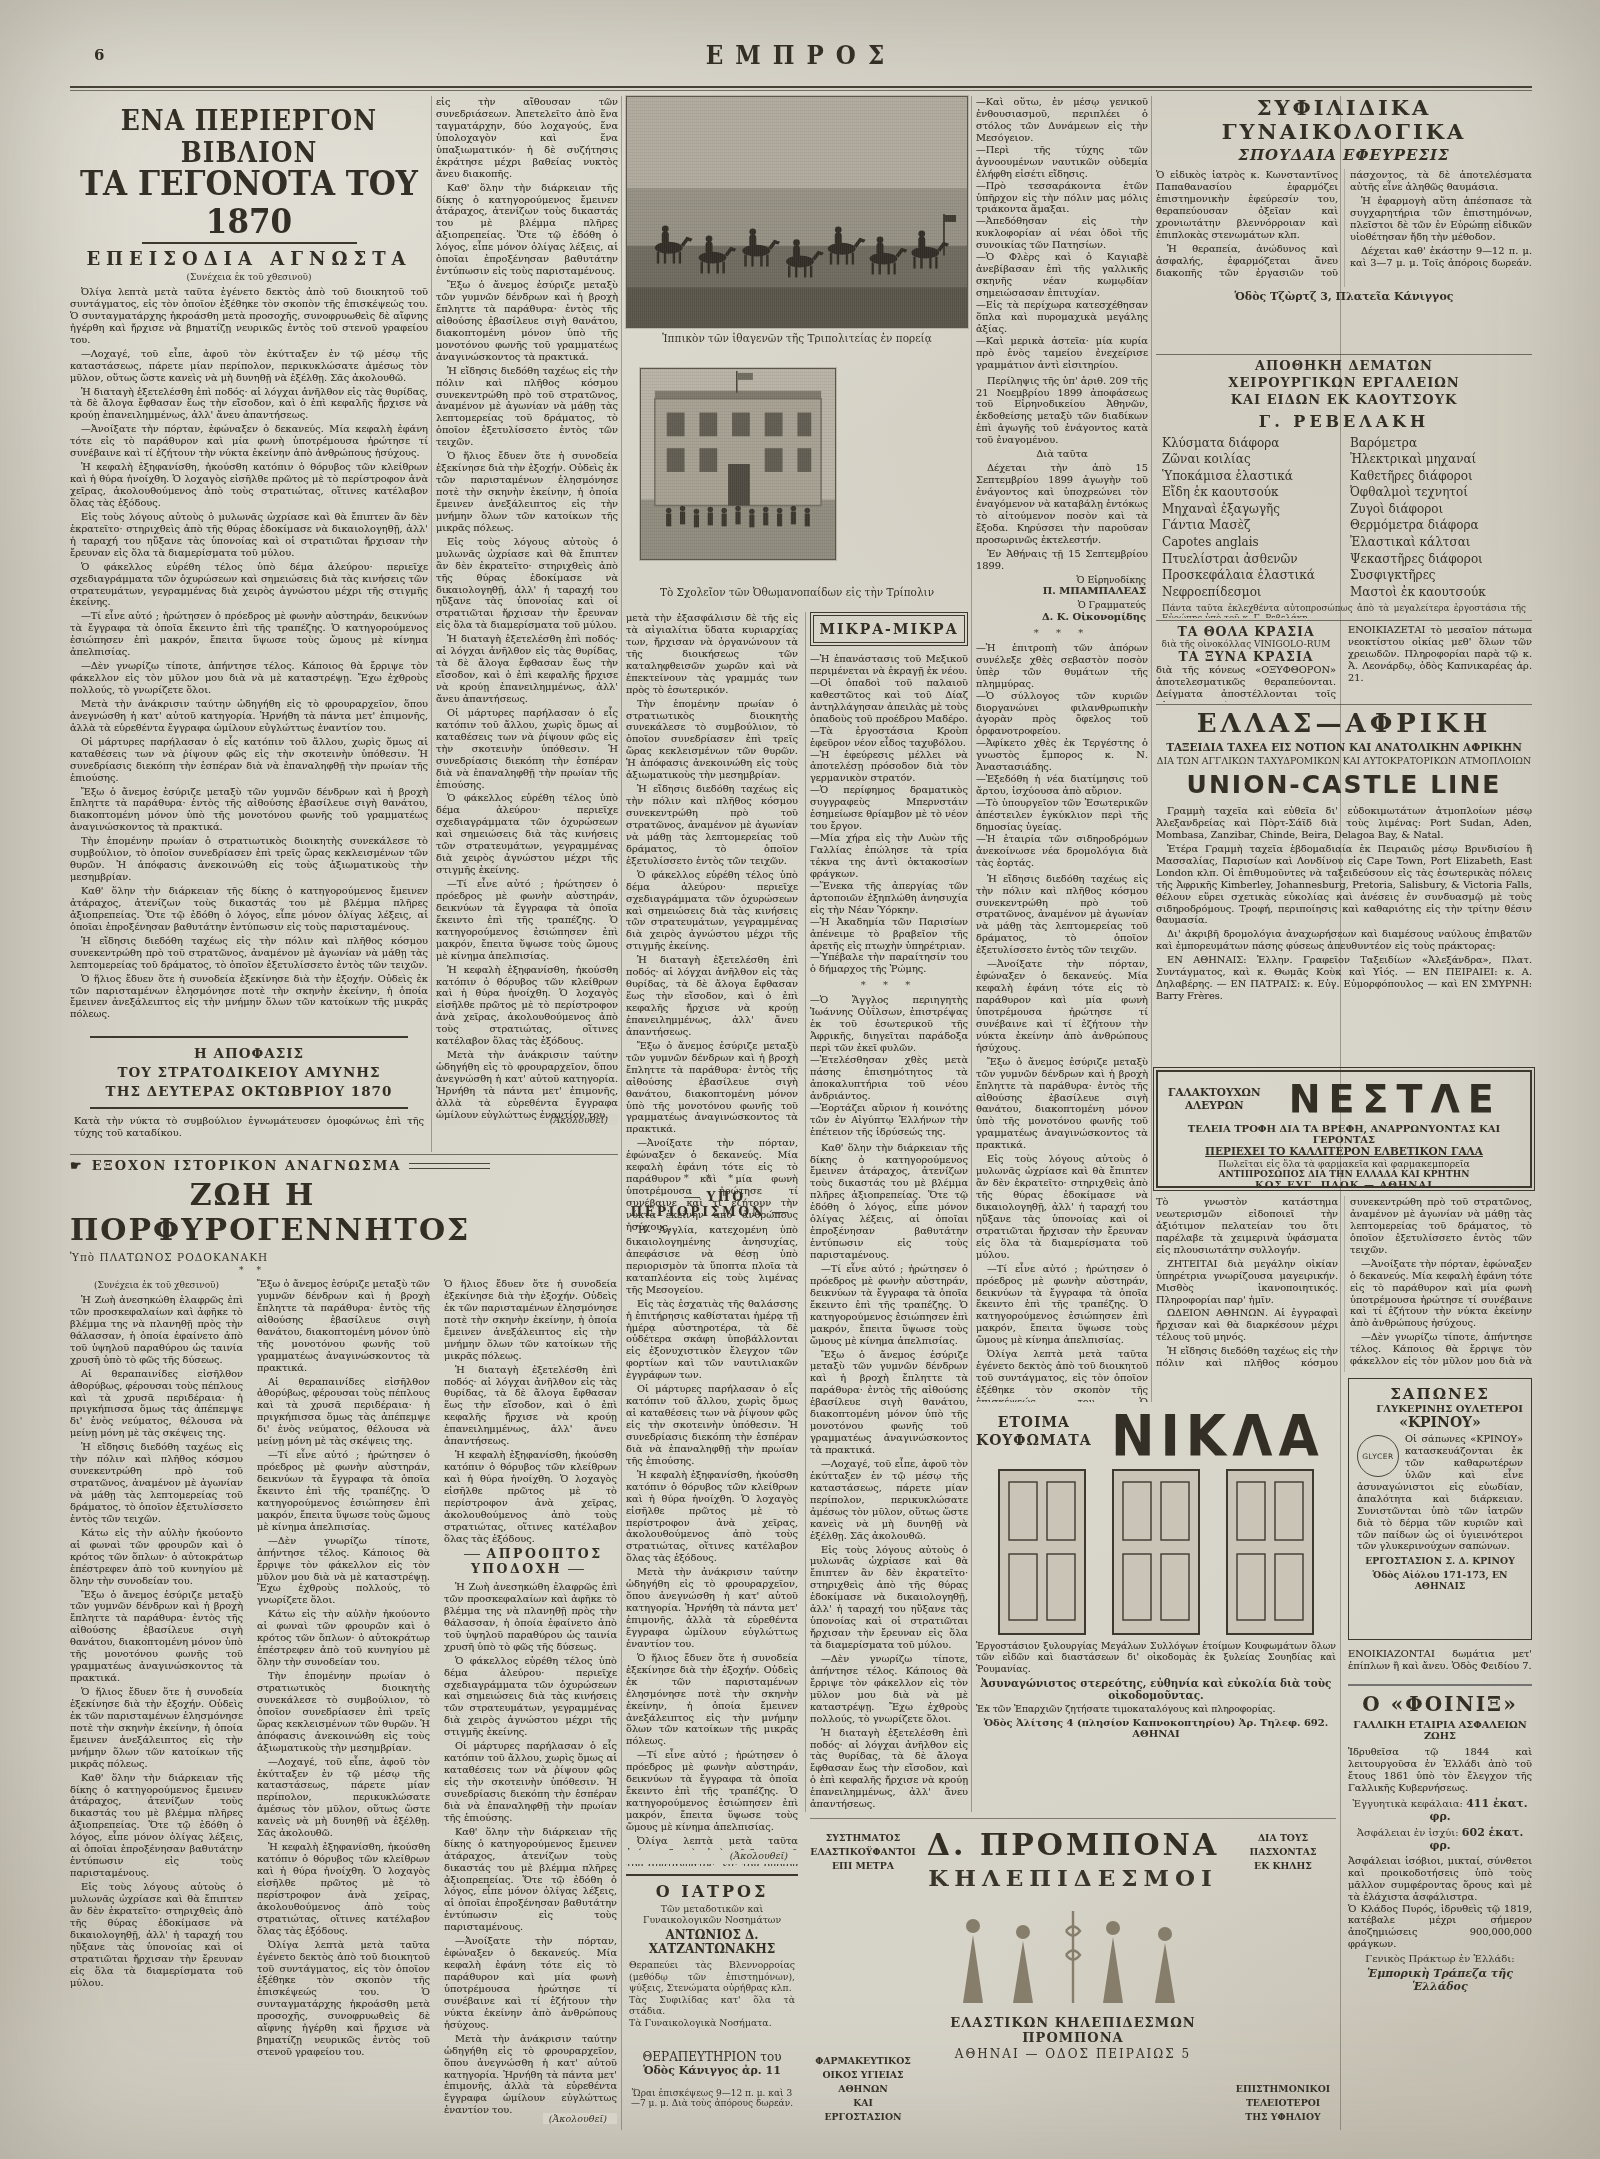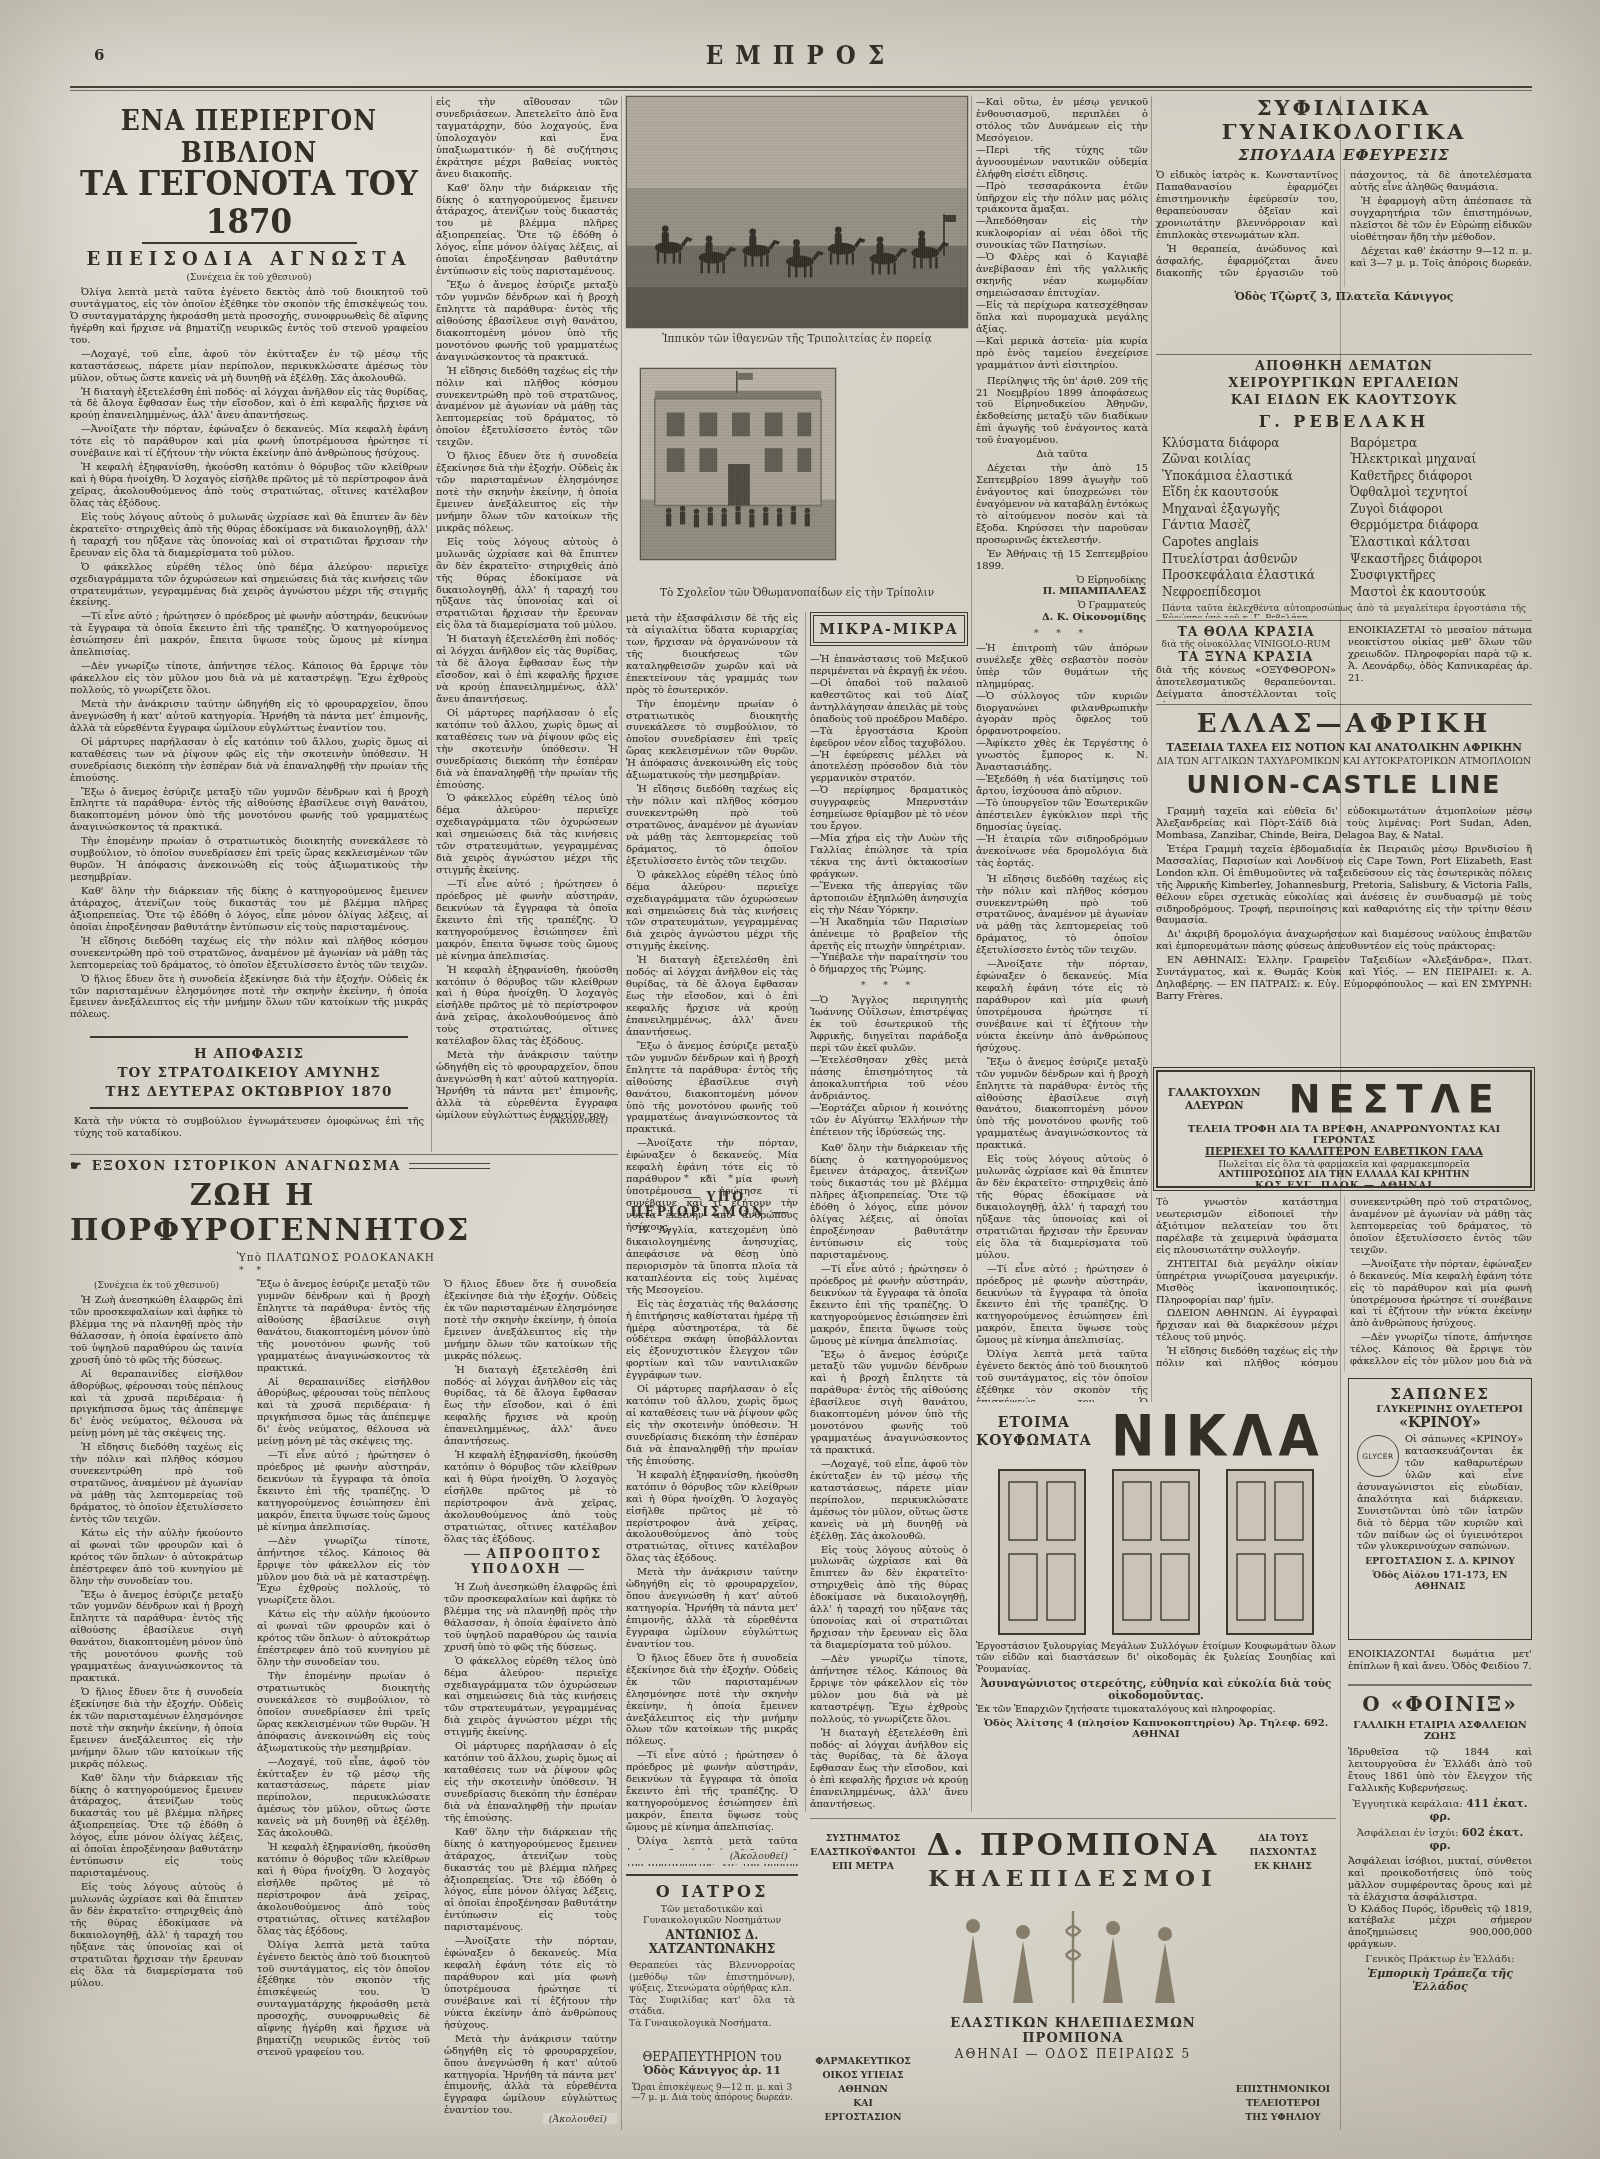--- a/index.html
+++ b/index.html
@@ -37,21 +37,21 @@
 .grain{position:absolute;inset:0;background:repeating-linear-gradient(0deg,rgba(60,55,45,.07) 0 1px,transparent 1px 3px),repeating-linear-gradient(90deg,rgba(255,255,250,.05) 0 1px,transparent 1px 2px)}
 .caption{font-size:10.5px;text-align:center}
 .micra-box{border:1px solid #3c382e;outline:1px solid #3c382e;outline-offset:2px;margin:3px 3px 10px;padding:5px 2px;text-align:center;font-weight:700;font-size:14px;letter-spacing:2px}
 .center-sm{text-align:center;font-size:10px;margin:2px 0}
 .sigrow{text-align:right;font-size:9.3px;margin:2px 2px 2px 0}
 .sig-name{font-weight:700;font-size:10px}
 .addr{font-weight:700;text-align:center;font-size:11px;margin-top:3px}
 .banner{font-size:13px;font-weight:700;letter-spacing:2px;display:flex;align-items:center;gap:8px;width:420px}
 .banner::after{content:"";flex:1;height:4px;border-top:1px solid #4a453a;border-bottom:1px solid #4a453a}
 .h-serial{font-size:30px;font-weight:700;text-align:center;letter-spacing:2px;width:365px;margin-top:4px}
-.byline{font-size:10.5px;text-align:right;width:365px;margin-top:4px;letter-spacing:1px}
+.byline{font-size:10.5px;text-align:left;width:365px;margin-top:4px;letter-spacing:1px}
 .orn{width:365px;text-align:center;font-size:9px;letter-spacing:5px;margin:2px 0 3px}
 .serial-cols{display:flex;gap:14px;margin-top:3px;height:846px}
 .scol{width:173px;height:100%;overflow:hidden;position:relative}
 .scol .tbc{position:absolute;bottom:0;right:0;padding-left:6px}
 .syph-t1{font-size:21px;font-weight:700;text-align:center;letter-spacing:3px;line-height:1.12}
 .syph-t3{font-size:15px;font-weight:700;font-style:italic;text-align:center;letter-spacing:1px;margin:3px 0 5px}
 .two-col{column-count:2;column-gap:12px;column-rule:1px solid rgba(84,78,64,.3)}
 .rev-l1{font-size:13px;font-weight:700;text-align:center;letter-spacing:1px;line-height:1.3}
 .rev-name{font-size:16px;font-weight:700;text-align:center;letter-spacing:4px;margin:3px 0 4px}
 .rev-cols{display:flex;gap:12px;font-size:12px;padding:0 6px}
@@ -98,21 +98,21 @@
 .phx-k{font-size:10px;text-align:center;margin:3px 0}
 .phx-k b{font-size:11px}
 .phx-agent{font-size:11px;font-weight:700;font-style:italic;text-align:center;margin-top:2px}
 .doctor{text-align:center;border-top:2px solid #3c382e;padding-top:6px}
 .doc-t{font-size:16px;font-weight:700;letter-spacing:3px}
 .doc-s{font-size:9.3px;margin:2px 2px}
 .doc-n{font-size:12px;font-weight:700;margin:3px 0}
 .doc-b{font-size:9.3px;text-align:justify;padding:0 3px;line-height:1.25}
 .doc-c{font-size:12px;font-weight:400;margin-top:21px}
 .doc-a{font-size:11px;font-weight:700}
-.doc-h{font-size:9px;margin-top:5px;padding:0 3px}
+.doc-h{font-size:9px;margin-top:11px;padding:0 3px}
 .legal p{margin-bottom:2px}
 </style>
 </head>
 <body>
 
 <div id="paper"></div>
 
 <div class="blk" style="left:70px;top:36px;width:1462px;height:48px">
   <span class="pagenum">6</span>
   <div class="masthead">ΕΜΠΡΟΣ</div>

